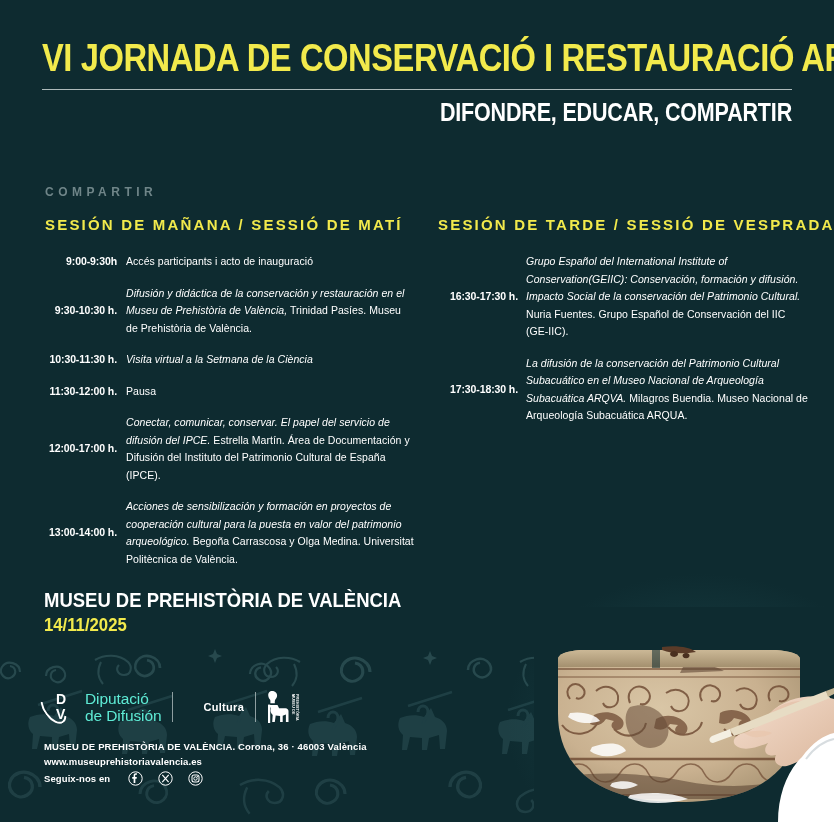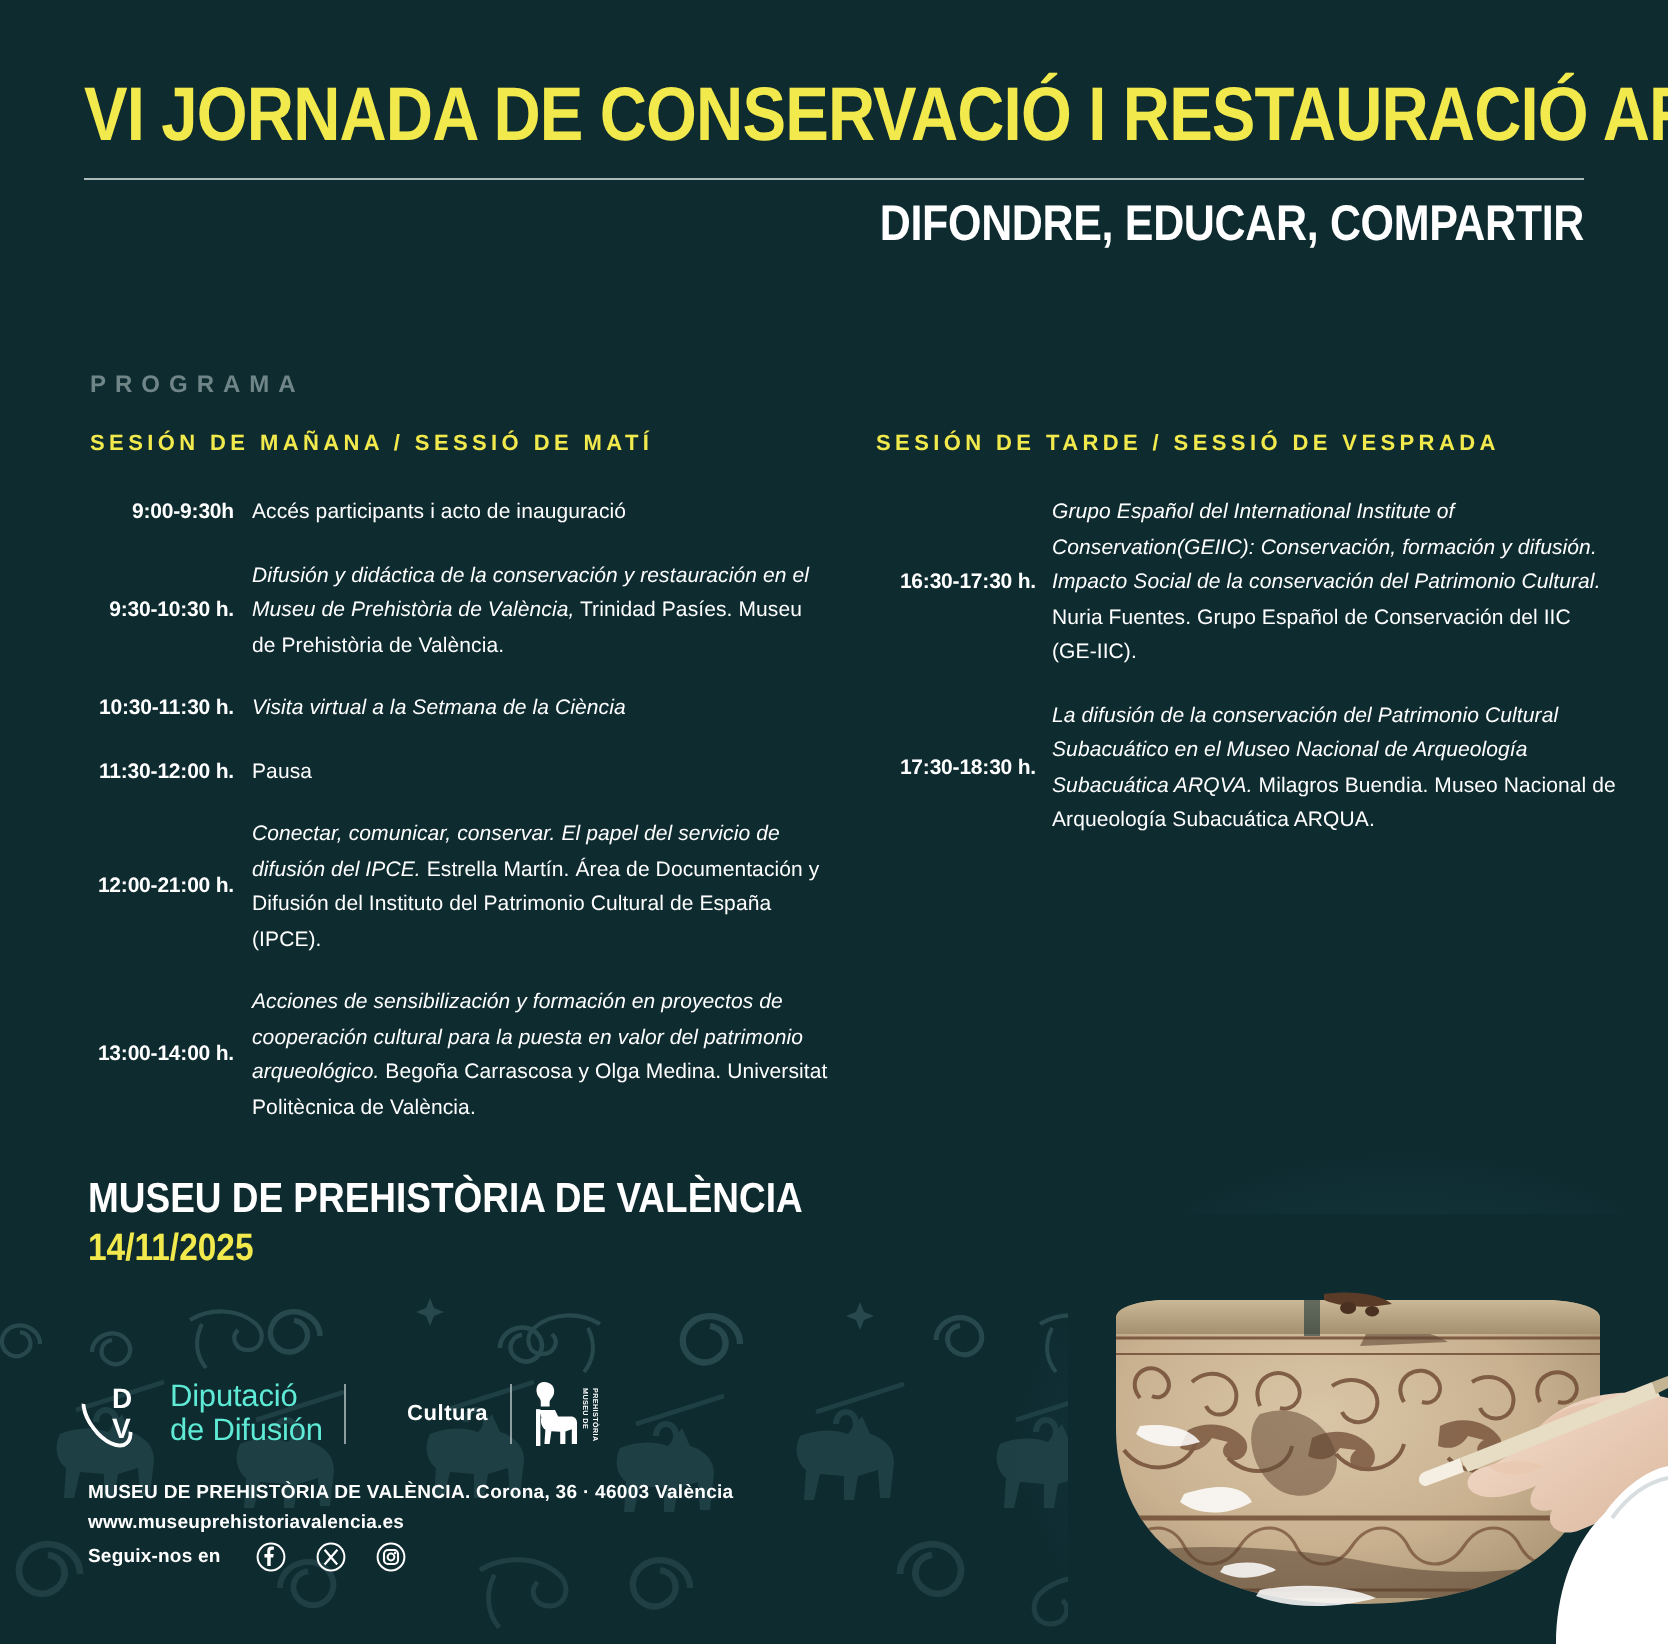--- a/index.html
+++ b/index.html
@@ -53,21 +53,21 @@
   .programa-label{
     position:absolute;left:45px;top:185px;
     color:#6f8588;font-size:12px;font-weight:bold;
     letter-spacing:4.5px;
   }
   .col{position:absolute;top:216px;}
   .col-left{left:45px;width:370px;}
   .col-right{left:438px;width:370px;}
 
   .session-head{
-    color:#f2ea4c;font-size:11px;font-weight:bold;
+    color:#f2ea4c;font-size:15px;font-weight:bold;
     letter-spacing:2.2px;margin:0 0 20px 0;white-space:nowrap;
   }
 
   .row{display:flex;margin-bottom:14px;align-items:center;}
   .time{
     flex:0 0 auto;width:72px;text-align:right;
     color:#ffffff;font-size:10.5px;font-weight:bold;
     line-height:17.5px;letter-spacing:-0.1px;
     white-space:nowrap;
   }
@@ -279,21 +279,21 @@
   </div>
 
   <div class="photo-glow"></div>
 
   <div class="title-wrap">
     <div class="main-title">VI JORNADA DE CONSERVACIÓ I RESTAURACIÓ ARQUEOLÒGICA</div>
     <div class="title-rule"></div>
     <div class="subtitle">DIFONDRE, EDUCAR, COMPARTIR</div>
   </div>
 
-  <div class="programa-label">PROGRAMA</div>
+  <div class="programa-label">COMPARTIR</div>
 
   <div class="col col-left">
     <div class="session-head">SESIÓN DE MAÑANA / SESSIÓ DE MATÍ</div>
 
     <div class="row">
       <div class="time">9:00-9:30h</div>
       <div class="desc"><i></i><span>Accés participants i acto de inauguració</span></div>
     </div>
     <div class="row">
       <div class="time">9:30-10:30 h.</div>
@@ -301,21 +301,21 @@
     </div>
     <div class="row">
       <div class="time">10:30-11:30 h.</div>
       <div class="desc"><i>Visita virtual a la Setmana de la Ciència</i><span></span></div>
     </div>
     <div class="row">
       <div class="time">11:30-12:00 h.</div>
       <div class="desc"><i></i><span>Pausa</span></div>
     </div>
     <div class="row">
-      <div class="time">12:00-21:00 h.</div>
+      <div class="time">12:00-17:00 h.</div>
       <div class="desc"><i>Conectar, comunicar, conservar. El papel del servicio de difusión del IPCE.</i><span> Estrella Martín. Área de Documentación y Difusión del Instituto del Patrimonio Cultural de España (IPCE).</span></div>
     </div>
     <div class="row">
       <div class="time">13:00-14:00 h.</div>
       <div class="desc"><i>Acciones de sensibilización y formación en proyectos de cooperación cultural para la puesta en valor del patrimonio arqueológico.</i><span> Begoña Carrascosa y Olga Medina. Universitat Politècnica de València.</span></div>
     </div>
   </div>
 
   <div class="col col-right">
     <div class="session-head">SESIÓN DE TARDE / SESSIÓ DE VESPRADA</div>

